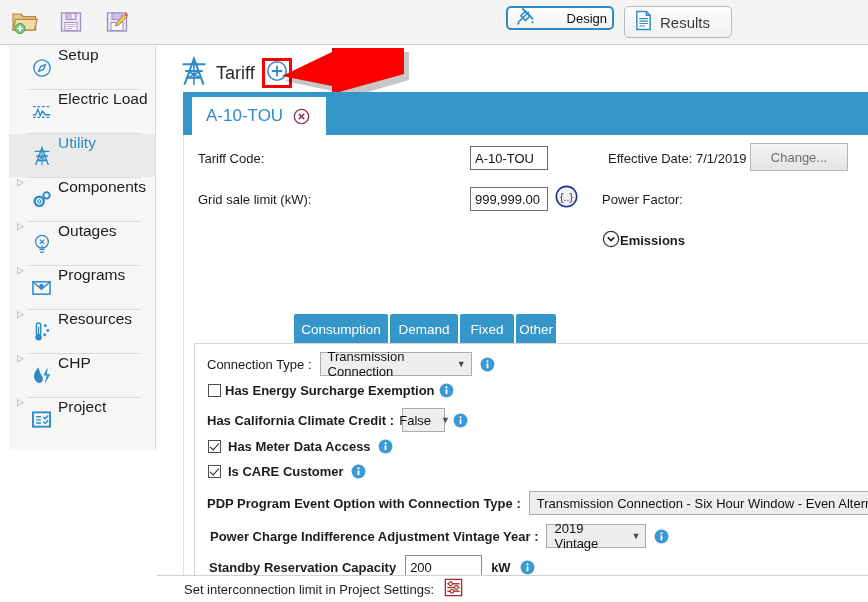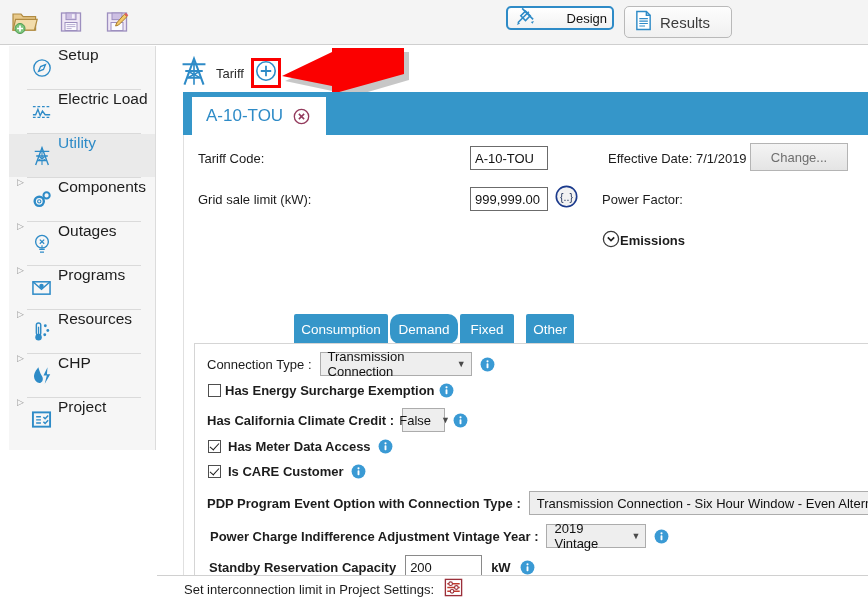--- a/index.html
+++ b/index.html
@@ -46,21 +46,21 @@
   }
   .sb-item .sb-lb { margin-left: 4px; white-space: nowrap; }
   .sb-item.active { background: #eaeaea; }
   .sb-item.active .sb-lb { color: #2e8bc7; }
   .sb-sep { height: 1px; background: #dadada; margin: 0 14px 0 18px; }
 
   
   .main { position: absolute; left: 157px; top: 46px; width: 711px; height: 556px; background: #fff; }
 
   .tariff-head { position: absolute; left: 22px; top: 8px; display: flex; align-items: center; gap: 7px; }
-  .tariff-head .tt { font-size: 13px; color: #2b2b2b; }
+  .tariff-head .tt { font-size: 18px; color: #2b2b2b; }
   .plus-wrap {
     position: relative; width: 30px; height: 30px;
     display: flex; align-items: center; justify-content: center;
     border: 3px solid #fb0000; background: #fff;
   }
 
   .arrow { position: absolute; left: 125px; top: 2px; }
 
   
   .tabstrip {
@@ -403,27 +403,27 @@
         <span class="bold">Emissions</span>
       </div>
 
       <div class="innertabs">
         <div class="itab act" style="left:0px; width:98px;">
           <span>Rate Settings</span>
         </div>
         <div class="itab" style="left:100px; width:94px;">
           <span>Consumption</span>
         </div>
-        <div class="itab" style="left:196px; width:68px;border-radius:10px;">
+        <div class="itab" style="left:196px; width:68px;">
           <span>Demand</span>
         </div>
         <div class="itab" style="left:266px; width:54px;">
           <span>Fixed</span>
         </div>
-        <div class="itab" style="left:332px; width:48px;">
+        <div class="itab" style="left:322px; width:40px;">
           <span>Other</span>
         </div>
       </div>
 
       <div class="ipanel">
 
         <div class="row" style="left:12px; top:8px; gap:8px;">
           <span class="lbl">Connection Type :</span>
           <span class="sel" style="width:152px;">
             <span>Transmission Connection</span>

